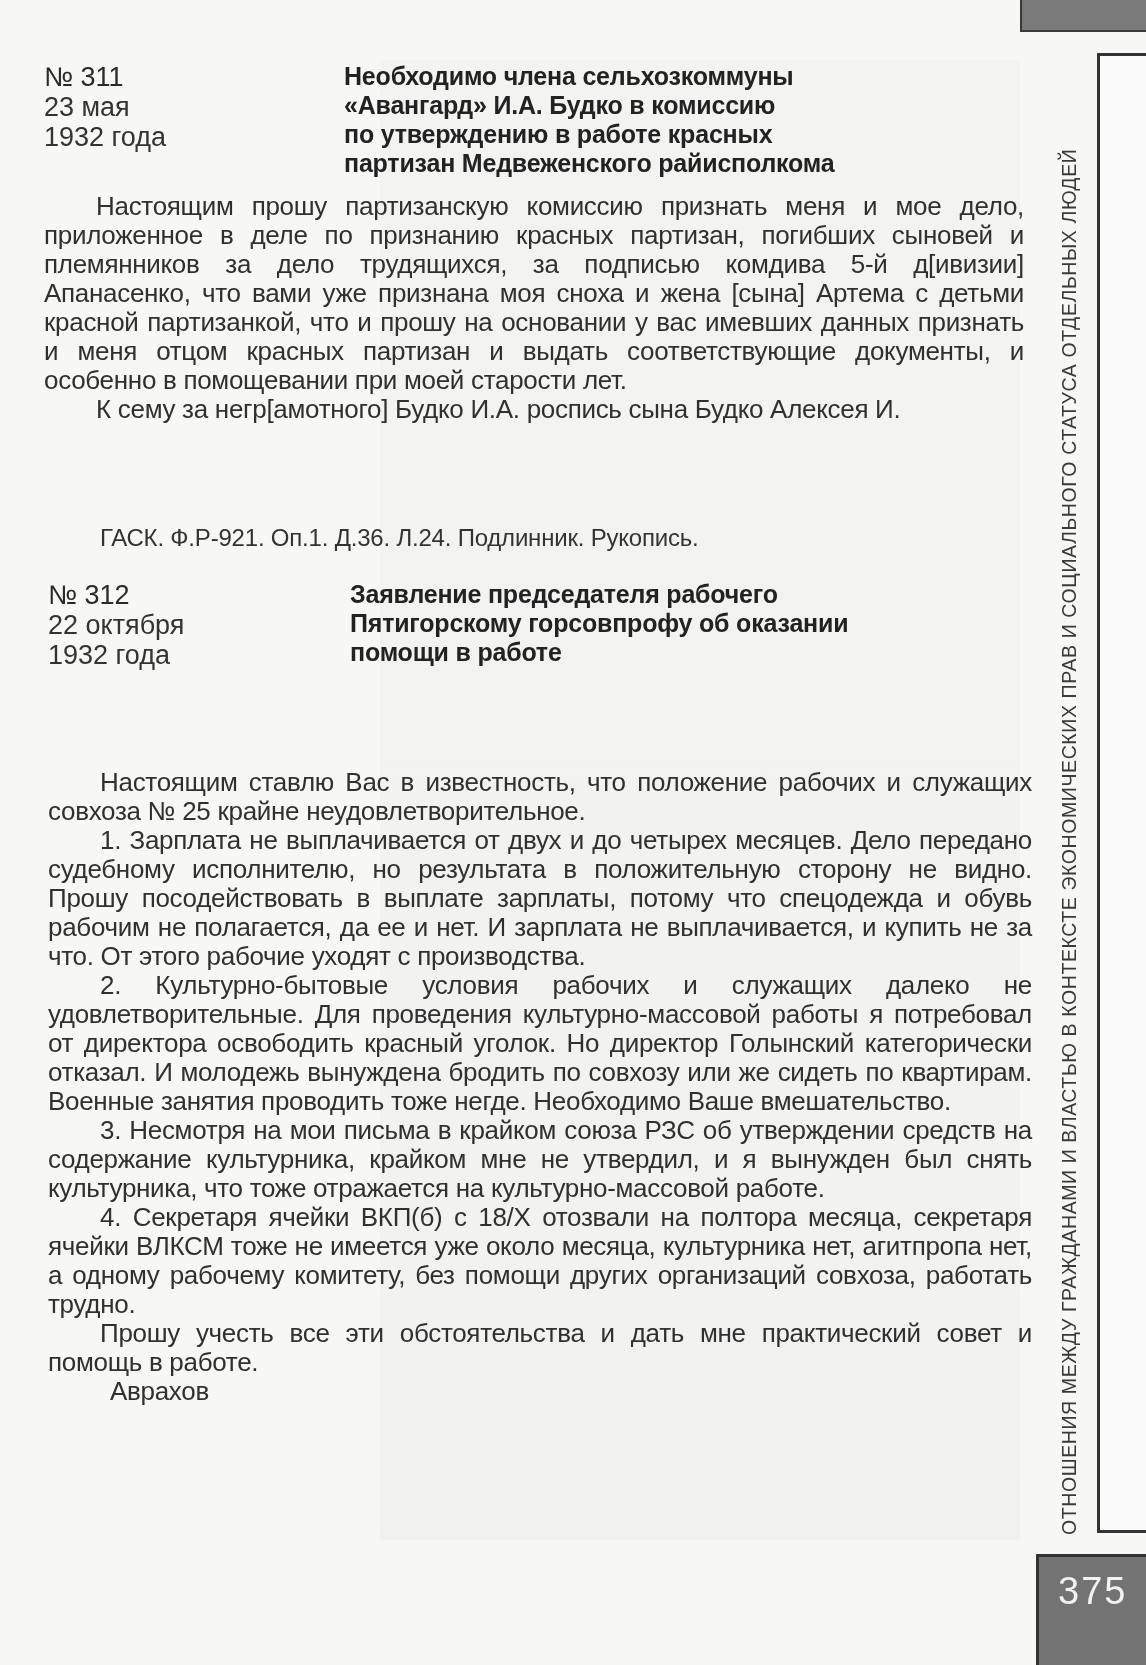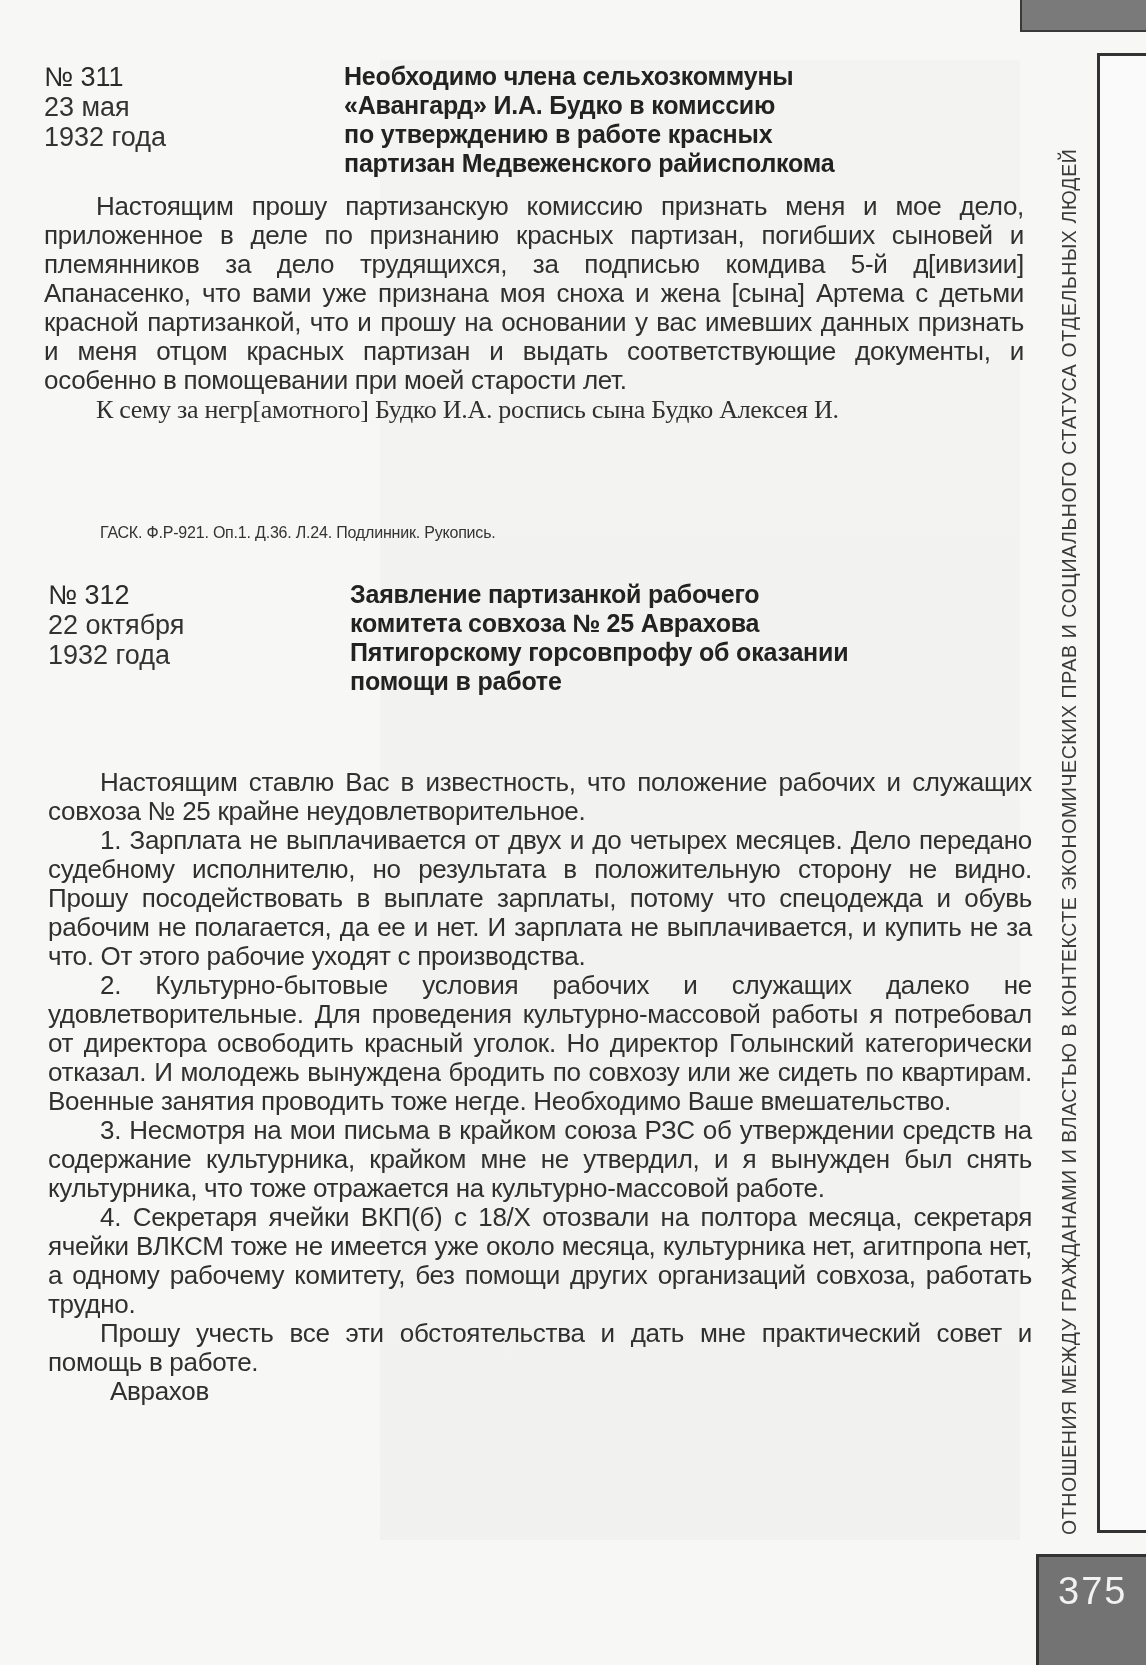--- a/index.html
+++ b/index.html
@@ -73,21 +73,21 @@
     }
     .body-text p {
       margin: 0;
       text-indent: 52px;
     }
     .body-text p.sign { text-indent: 62px; }
 
     .source-ref {
       position: absolute;
       left: 100px;
-      font-size: 16px;
+      font-size: 24px;
       color: #333;
       letter-spacing: -0.2px;
       text-align: center;
     }
 
     
     .tab-top {
       position: absolute;
       left: 1020px; top: -4px;
       width: 140px; height: 36px;
@@ -146,34 +146,33 @@
     <div class="doc-title" style="left:300px;">
       <div>Необходимо члена сельхозкоммуны</div>
       <div>«Авангард» И.А. Будко в комиссию</div>
       <div>по утверждению в работе красных</div>
       <div>партизан Медвеженского райисполкома</div>
     </div>
   </div>
 
   <div class="body-text" style="top:192px;">
     <p>Настоящим прошу партизанскую комиссию признать меня и мое дело, приложенное в деле по признанию красных партизан, погибших сыновей и племянников за дело трудящихся, за подписью комдива 5-й д[ивизии] Апанасенко, что вами уже признана моя сноха и жена [сына] Артема с детьми красной партизанкой, что и прошу на основании у вас имевших данных признать и меня отцом красных партизан и выдать соответствующие документы, и особенно в помощевании при моей старости лет.</p>
-    <p style="text-align:left;font-family:Liberation Serif, serif;">К сему за негр[амотного] Будко И.А. роспись сына Будко Алексея И.</p>
+    <p style="text-align:left;">К сему за негр[амотного] Будко И.А. роспись сына Будко Алексея И.</p>
   </div>
 
   <div class="source-ref" style="top:524px;">ГАСК. Ф.Р-921. Оп.1. Д.36. Л.24. Подлинник. Рукопись.</div>
 
   <div class="doc-head" style="top:580px; left:48px;">
     <div class="doc-meta">
       <div class="num">№ 312</div>
       <div>22 октября</div>
       <div>1932 года</div>
     </div>
     <div class="doc-title" style="left:302px;">
-      <div>Заявление партизанкой рабочего</div>
-      <div>комитета совхоза № 25 Аврахова</div>
+      <div>Заявление председателя рабочего</div>
       <div>Пятигорскому горсовпрофу об оказании</div>
       <div>помощи в работе</div>
     </div>
   </div>
 
   <div class="body-text" style="top:768px; left:48px; width:984px;">
     <p>Настоящим ставлю Вас в известность, что положение рабочих и служащих совхоза № 25 крайне неудовлетворительное.</p>
     <p>1. Зарплата не выплачивается от двух и до четырех месяцев. Дело передано судебному исполнителю, но результата в положительную сторону не видно. Прошу посодействовать в выплате зарплаты, потому что спецодежда и обувь рабочим не полагается, да ее и нет. И зарплата не выплачивается, и купить не за что. От этого рабочие уходят с производства.</p>
     <p>2. Культурно-бытовые условия рабочих и служащих далеко не удовлетворительные. Для проведения культурно-массовой работы я потребовал от директора освободить красный уголок. Но директор Голынский категорически отказал. И молодежь вынуждена бродить по совхозу или же сидеть по квартирам. Военные занятия проводить тоже негде. Необходимо Ваше вмешательство.</p>
     <p>3. Несмотря на мои письма в крайком союза РЗС об утверждении средств на содержание культурника, крайком мне не утвердил, и я вынужден был снять культурника, что тоже отражается на культурно-массовой работе.</p>

